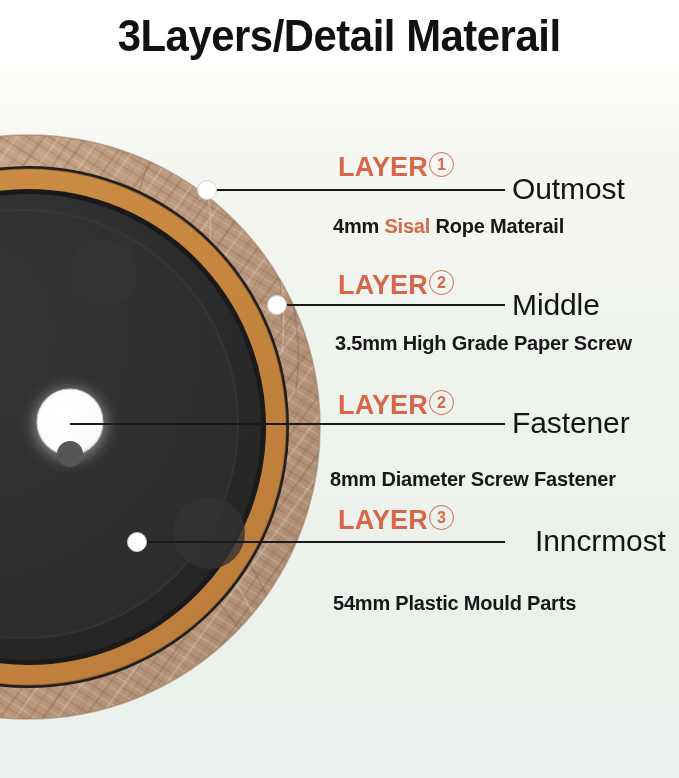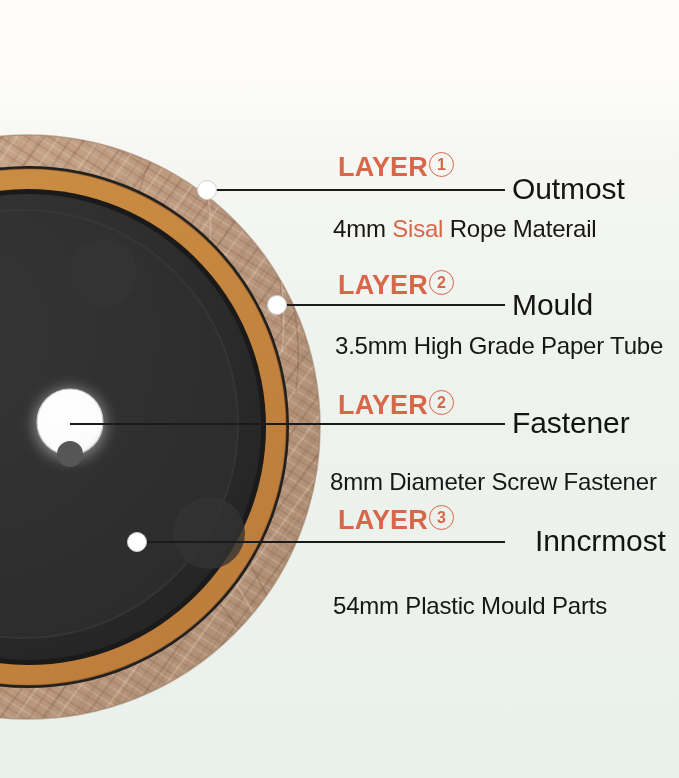--- a/index.html
+++ b/index.html
@@ -93,35 +93,38 @@
   .name-text {
     position: absolute;
     font-size: 30px;
     font-weight: normal;
     color: #141414;
     white-space: nowrap;
     letter-spacing: -0.1px;
   }
   .desc-text {
     position: absolute;
-    font-size: 24px;
-    font-weight: normal;
+    font-size: 20px;
+    font-weight: bold;
     color: #171717;
     white-space: nowrap;
     letter-spacing: -0.2px;
   }
   .desc-hl {
     color: #d8674a;
   }
 </style>
 </head>
 <body>
 
 <div id="stage">
 
+  <div id="title-bar">
+    <div id="title-text">3Layers/Detail Materail</div>
+  </div>
 
   <svg id="artwork" viewBox="0 0 679 706">
     <defs>
       <radialGradient id="ropeGrad" cx="0.25" cy="0.38" r="0.85">
         <stop offset="0%" stop-color="#cdb098"></stop>
         <stop offset="55%" stop-color="#c3a186"></stop>
         <stop offset="100%" stop-color="#ab8b73"></stop>
       </radialGradient>
       <linearGradient id="goldGrad" x1="0" y1="0" x2="1" y2="1">
         <stop offset="0%" stop-color="#cc9047"></stop>
@@ -234,22 +237,22 @@
     </div>
     <div class="name-text" style="left:512px; top:172px;">Outmost</div>
     <div class="desc-text" style="left:333px; top:215px;"><span>4mm </span><span class="desc-hl">Sisal</span><span> Rope Materail</span></div>
   </div>
 
   <div class="callout">
     <div class="layer-tag" style="left:338px; top:270px;">
       <span>LAYER</span>
         <span class="circ-num">2</span>
     </div>
-    <div class="name-text" style="left:512px; top:288px;">Mould</div>
-    <div class="desc-text" style="left:335px; top:332px;"><span></span><span class="desc-hl"></span><span>3.5mm High Grade Paper Tube</span></div>
+    <div class="name-text" style="left:512px; top:288px;">Middle</div>
+    <div class="desc-text" style="left:335px; top:332px;"><span></span><span class="desc-hl"></span><span>3.5mm High Grade Paper Screw</span></div>
   </div>
 
   <div class="callout">
     <div class="layer-tag" style="left:338px; top:390px;">
       <span>LAYER</span>
         <span class="circ-num">2</span>
     </div>
     <div class="name-text" style="left:512px; top:406px;">Fastener</div>
     <div class="desc-text" style="left:330px; top:450px;margin-top:18px;"><span></span><span class="desc-hl"></span><span>8mm Diameter Screw Fastener</span></div>
   </div>

